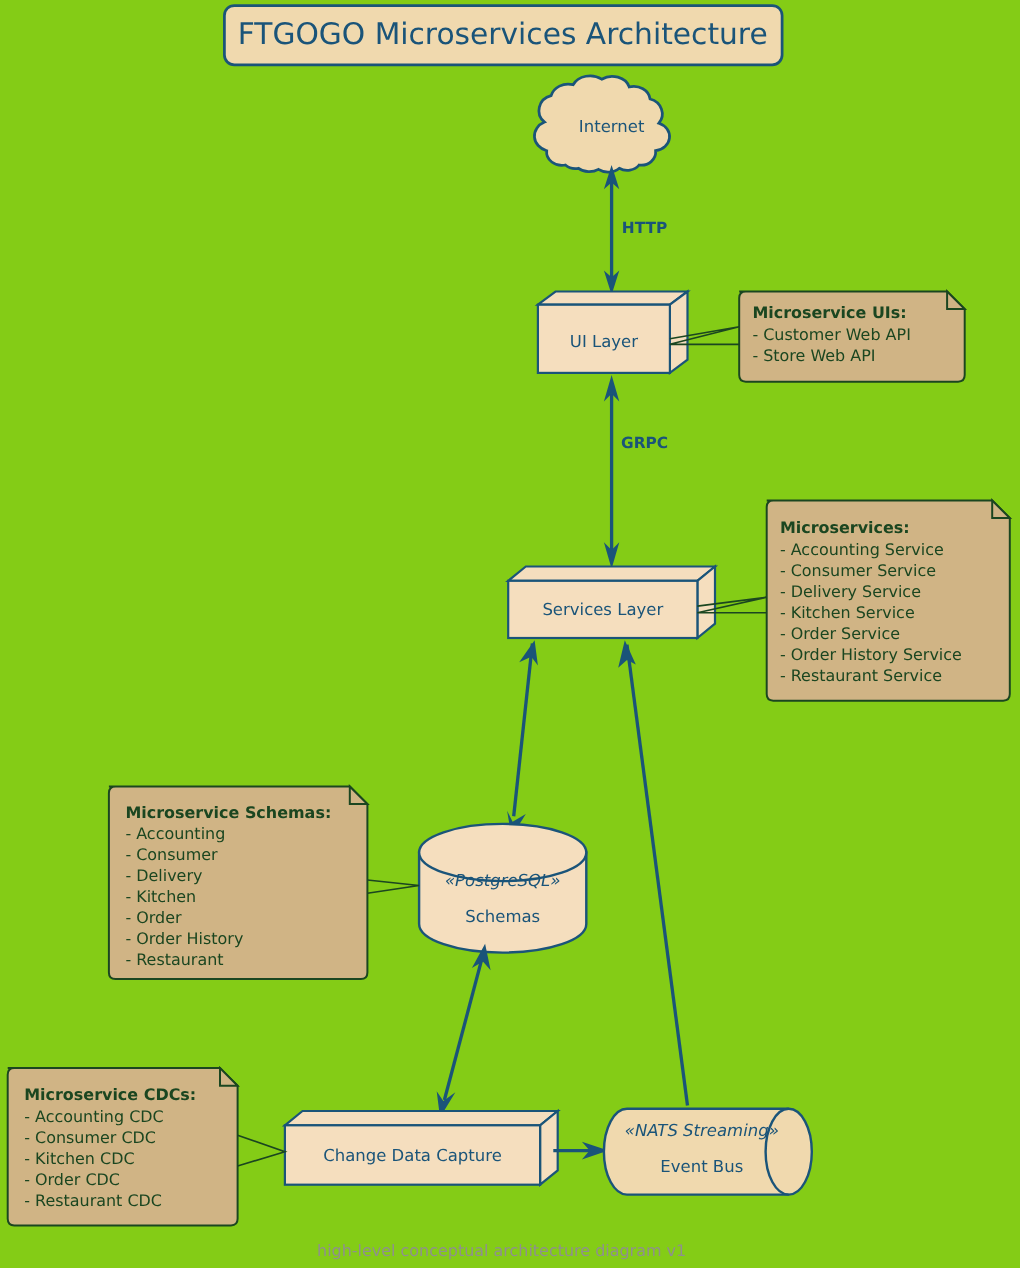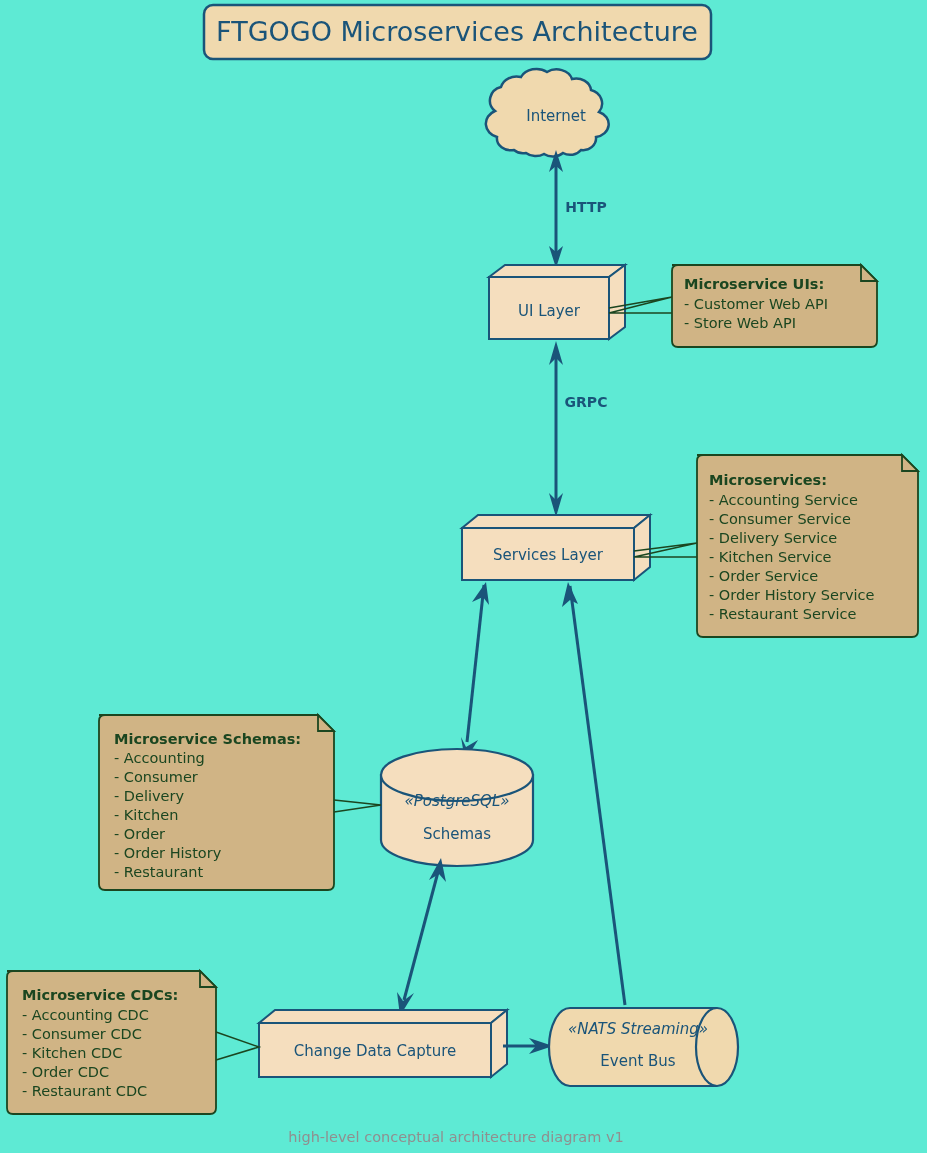--- a/index.html
+++ b/index.html
@@ -89,21 +89,21 @@
   .footer-text {
     font-size: 14.5px;
     fill: #8f8f8f;
     text-anchor: middle;
     dominant-baseline: middle;
   }
 </style>
 </head>
 <body style="background: rgb(226, 198, 147);">
 
-<div id="diagram-root" style="background: #5eead4;">
+<div id="diagram-root" style="background: #84cc16;">
 <svg id="arch-svg" viewBox="0 0 927 1153" xmlns="http://www.w3.org/2000/svg">
 
   <g>
     <rect class="title-box" x="204" y="5" width="507" height="54" rx="9" ry="9"></rect>
     <text class="title-text" x="457" y="33">FTGOGO Microservices Architecture</text>
   </g>
 
   <g>
     <path class="cloud-shape" d="M 514 150
          a 14 12 0 0 1 -17 -13

